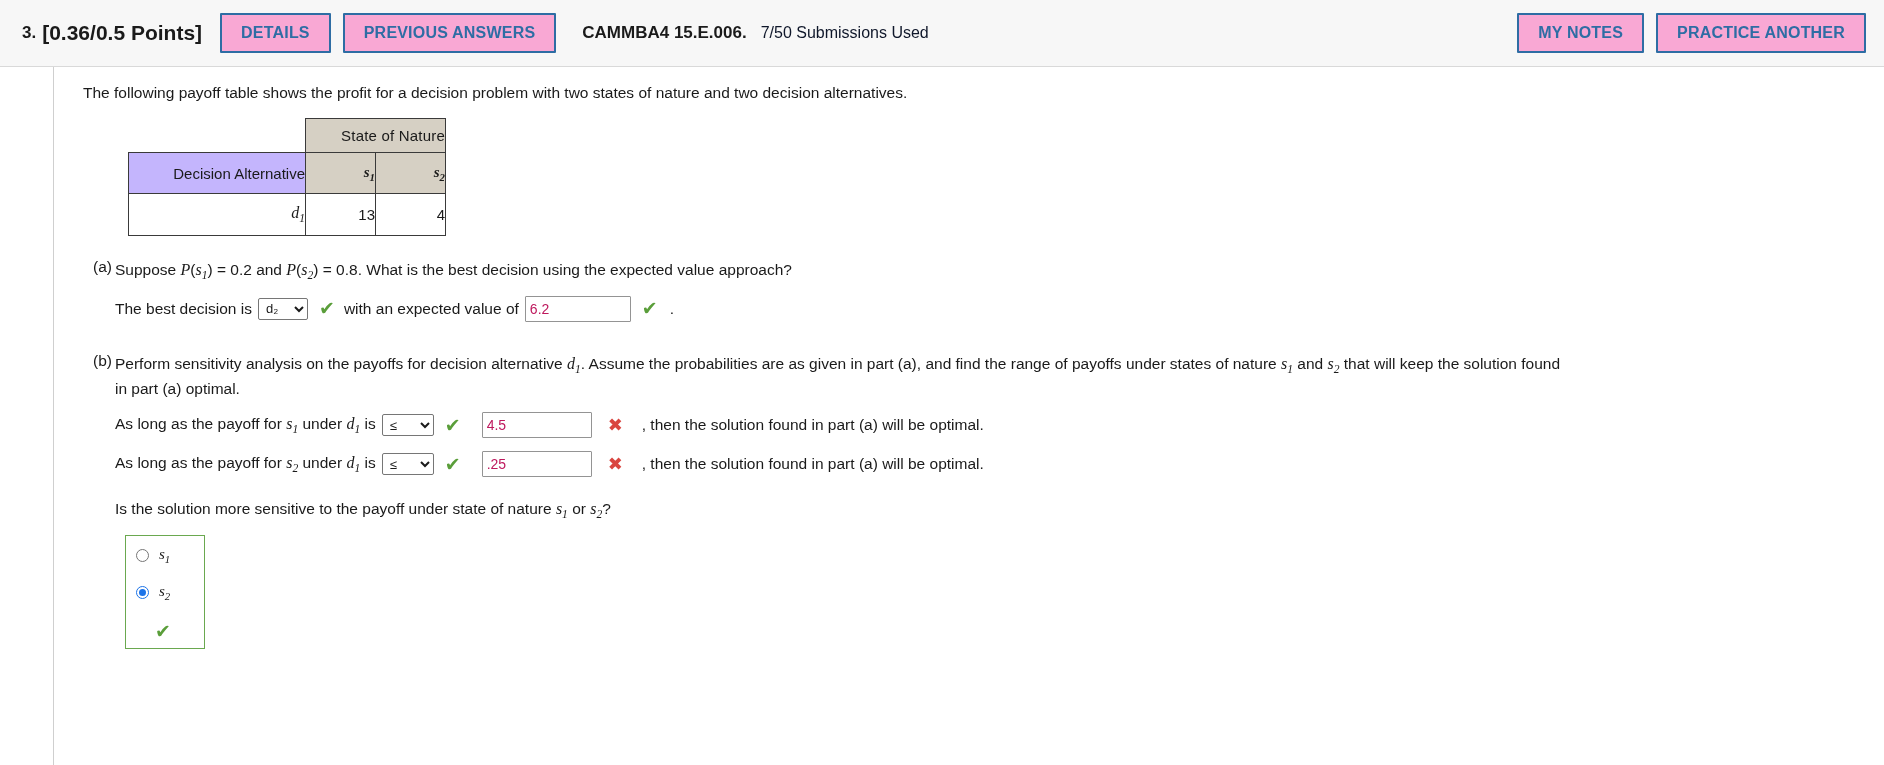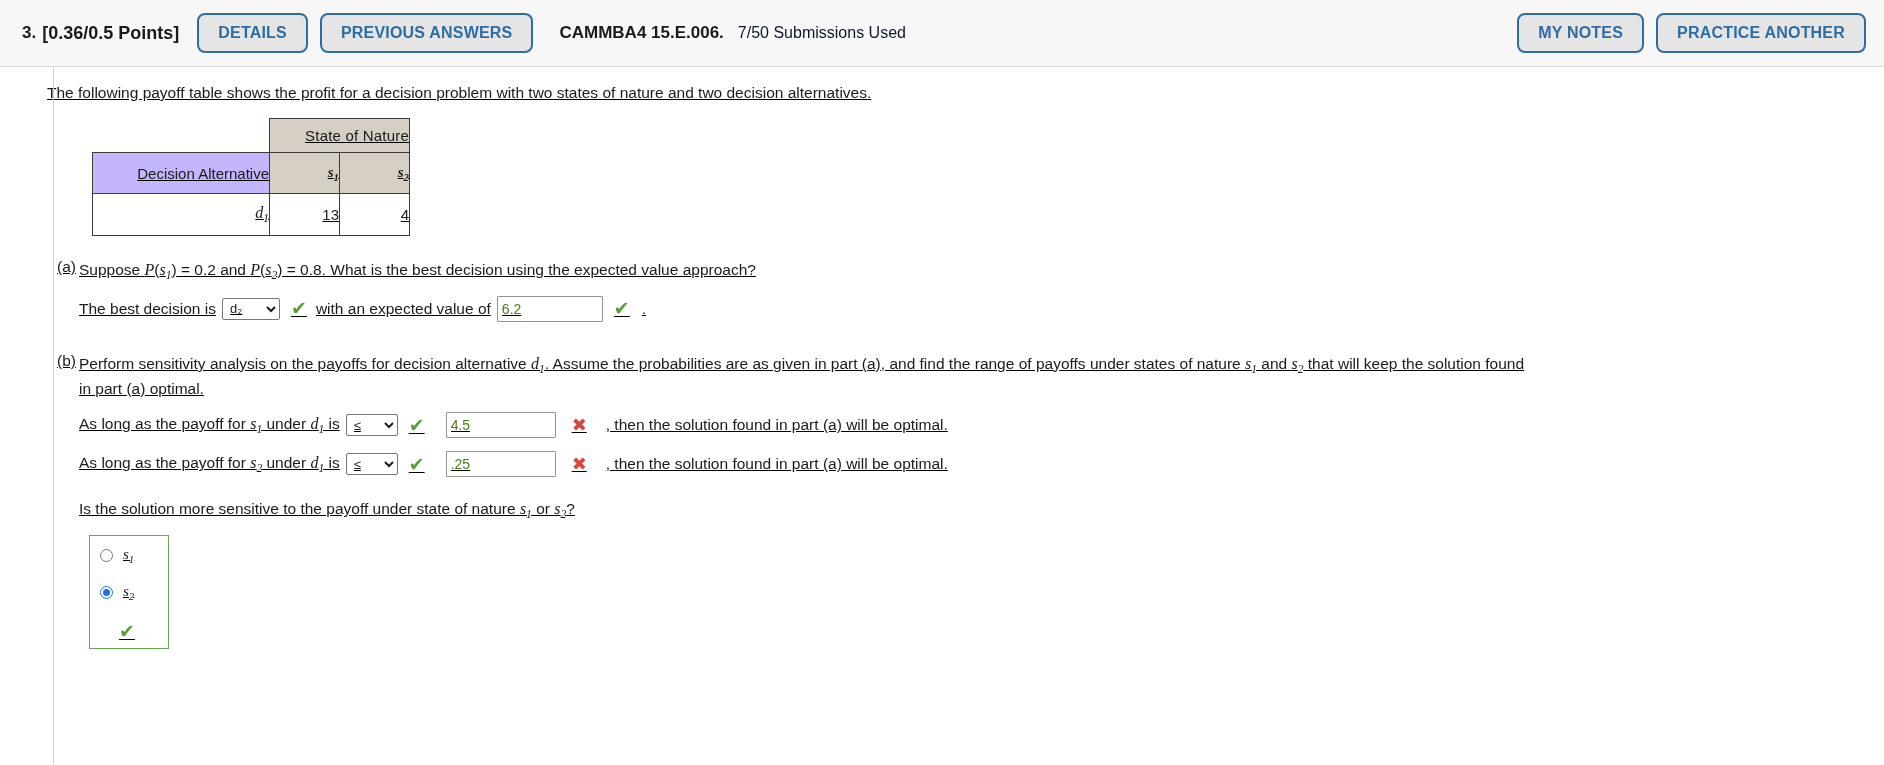--- a/index.html
+++ b/index.html
@@ -26,35 +26,35 @@
     box-sizing: border-box;
   }
   .q-num {
     font-size: 17px;
     font-weight: bold;
     color: #1a1a1a;
     white-space: nowrap;
     margin-right: 6px;
   }
   .q-points {
-    font-size: 18px;
+    font-size: 21px;
     font-weight: bold;
     color: #1a1a1a;
     white-space: nowrap;
     margin-right: 18px;
   }
   .hdr-btn {
     border: 2px solid #2e6da4;
-    background: #e5e5e5;
+    background: #f9a8d4;
     color: #2e6da4;
     font-size: 16px;
     font-weight: bold;
     letter-spacing: .2px;
     padding: 9px 19px;
-    border-radius: 8px;
+    border-radius: 1px;
     margin-right: 12px;
     cursor: pointer;
     white-space: nowrap;
     font-family: "Liberation Sans", sans-serif;
   }
   .q-code {
     font-size: 17px;
     font-weight: bold;
     color: #1a1a1a;
     margin-left: 14px;
@@ -66,24 +66,23 @@
     color: #0f172a;
     white-space: nowrap;
   }
   .hdr-spacer { flex: 1 1 auto; }
   .hdr-right { display: flex; align-items: center; }
   .hdr-right .hdr-btn:last-child { margin-right: 0; }
 
   
   .qbody {
     position: relative;
-    padding-left: 30px;
+    padding-left: 66px;
     box-sizing: border-box;
     height: 698px;
-    text-decoration: underline;
   }
   .left-rule {
     position: absolute;
     left: 53px;
     top: 0;
     bottom: 0;
     width: 1px;
     background: #cfcfcf;
   }
   .content {
@@ -163,38 +162,38 @@
     font-size: 15.5px;
     flex-wrap: nowrap;
     white-space: nowrap;
   }
   .answer-line.tight { margin-top: 13px; }
 
   select.dd {
     font-family: "Liberation Sans", sans-serif;
     font-size: 13px;
     height: 22px;
-    width: 58px;
+    width: 50px;
     margin: 0 6px;
     border: 1px solid #767676;
     background: #ffffff;
     color: #1a1a1a;
     border-radius: 2px;
     padding-left: 3px;
   }
   select.dd.wide { width: 52px; }
 
   input.txt {
     font-family: "Liberation Sans", sans-serif;
     font-size: 14px;
     height: 22px;
     width: 100px;
     border: 1px solid #949494;
     background: #ffffff;
-    color: #4d7c0f;
+    color: #be185d;
     padding: 1px 4px;
     margin: 0 6px;
     box-sizing: content-box;
     border-radius: 1px;
   }
   input.txt.eval { width: 96px; }
 
   .mark {
     font-size: 19px;
     line-height: 1;

